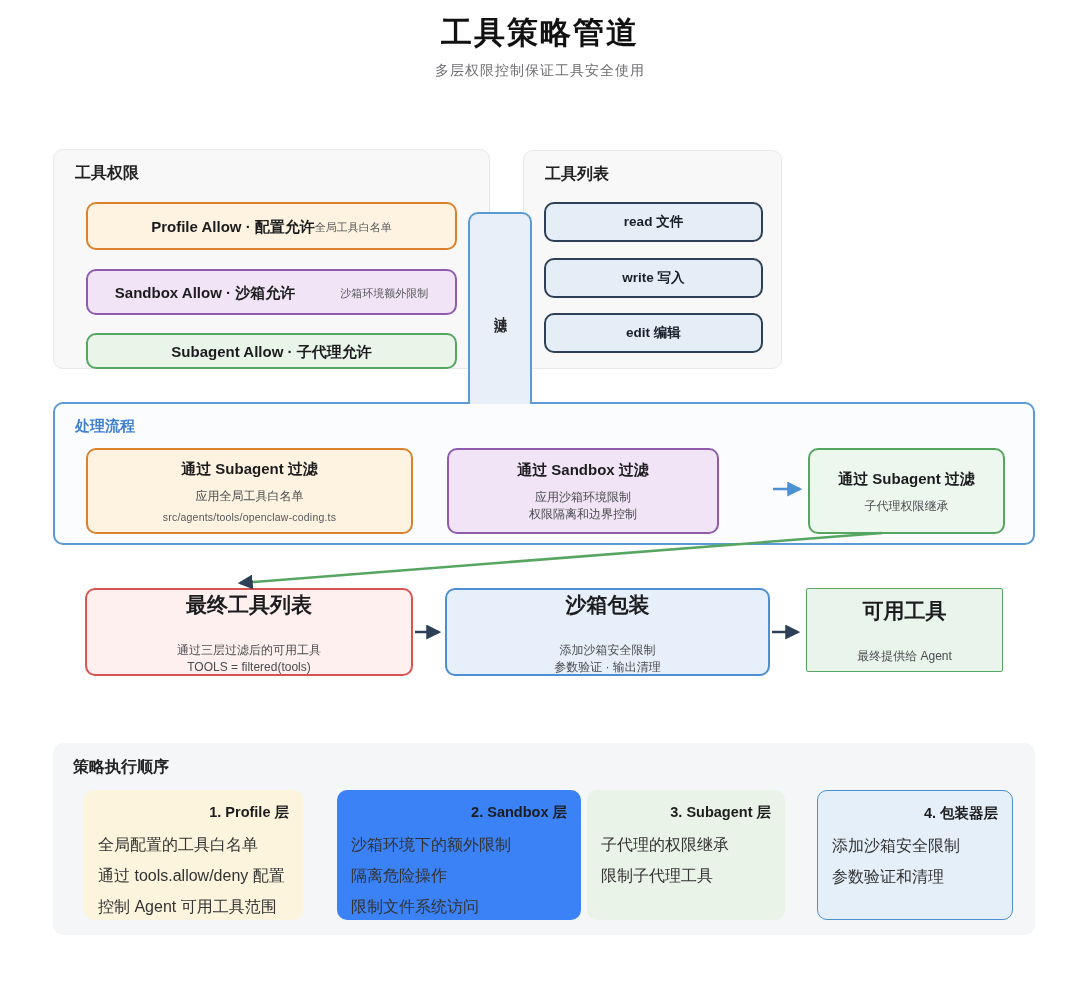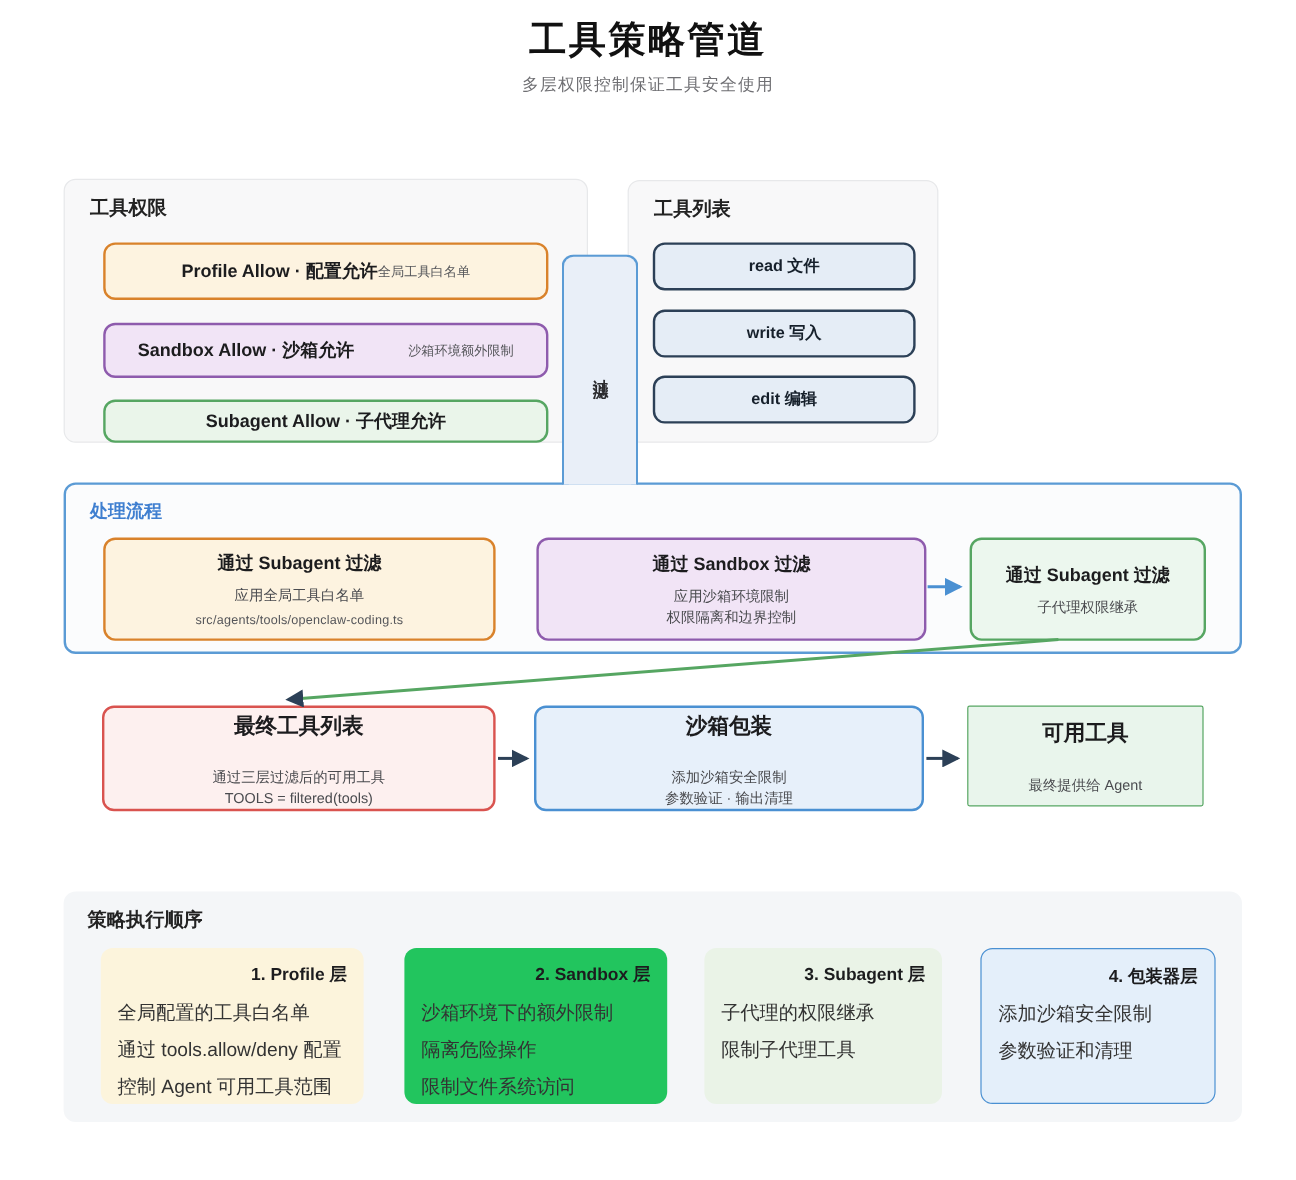--- a/index.html
+++ b/index.html
@@ -66,51 +66,51 @@
   }
   .step{
     position:absolute;top:44px;height:86px;border-radius:10px;box-sizing:border-box;
     display:flex;flex-direction:column;align-items:center;justify-content:center;text-align:center;
     padding:4px 10px;
   }
   .step .step-title{font-size:15px;font-weight:700;color:#1c1c1e;margin-bottom:7px;}
   .step .step-sub{font-size:12px;color:#4a4b4f;line-height:14px;margin-top:3px;}
   .step .step-path{font-size:10.5px;color:#55565a;margin-top:8px;letter-spacing:.2px;}
   .st-1{left:31px;width:327px;background:#fdf3e0;border:2px solid #d9822b;}
-  .st-2{left:392px;width:325px;background:#f1e4f6;border:2px solid #8e5bad;}
+  .st-2{left:392px;width:272px;background:#f1e4f6;border:2px solid #8e5bad;}
   .st-3{left:753px;width:197px;background:#ecf7ee;border:2px solid #56a662;}
 
   
   .out-box{
     position:absolute;top:588px;box-sizing:border-box;
     display:flex;flex-direction:column;align-items:center;justify-content:center;text-align:center;
     padding:4px 10px;
   }
-  .out-box .ob-title{font-size:18px;font-weight:700;color:#1c1c1e;margin-bottom:21px;}
+  .out-box .ob-title{font-size:21px;font-weight:700;color:#1c1c1e;margin-bottom:21px;}
   .out-box .ob-sub{font-size:12px;color:#4a4b4f;line-height:14px;margin-top:3px;}
   .ob-red{left:85px;width:328px;height:88px;background:#fdf0ef;border:2px solid #d9534f;border-radius:10px;}
   .ob-blue{left:445px;width:325px;height:88px;background:#e7f0fa;border:2px solid #4a90d2;border-radius:10px;}
   .ob-green{left:806px;width:197px;height:84px;background:#e9f5ec;border:1.5px solid #56a662;border-radius:2px;}
 
   
   #order-panel{
     position:absolute;left:53px;top:743px;width:982px;height:192px;
     background:#f4f6f8;border-radius:10px;box-sizing:border-box;
   }
   #order-panel .order-title{
     position:absolute;left:20px;top:14px;font-size:16px;font-weight:700;color:#222;
   }
   .card{
     position:absolute;top:47px;height:130px;border-radius:10px;box-sizing:border-box;
     padding:13px 14px 0 14px;
   }
   .card .card-title{font-size:14.5px;font-weight:700;color:#1c1c1e;text-align:right;margin-bottom:15px;}
   .card .card-item{font-size:16px;color:#333;line-height:15px;margin-bottom:16px;}
   .cd-1{left:31px;width:219px;background:#fcf4dc;}
-  .cd-2{left:284px;width:219px;background:#22c55e;}
+  .cd-2{left:284px;width:244px;background:#3b82f6;}
   .cd-3{left:534px;width:198px;background:#eaf3e7;}
   .cd-4{left:764px;width:196px;background:#e4effa;border:1.5px solid #4a90d2;}
 
   
   .arrows{position:absolute;left:0;top:0;z-index:5;pointer-events:none;}
 </style>
 </head>
 <body>
 
 <div class="canvas">

